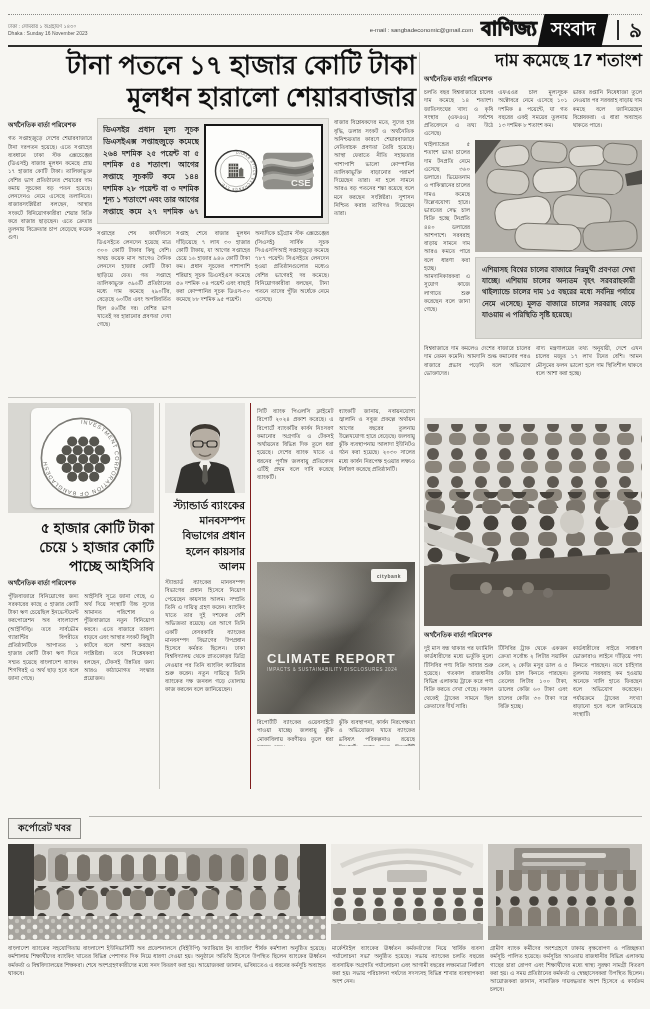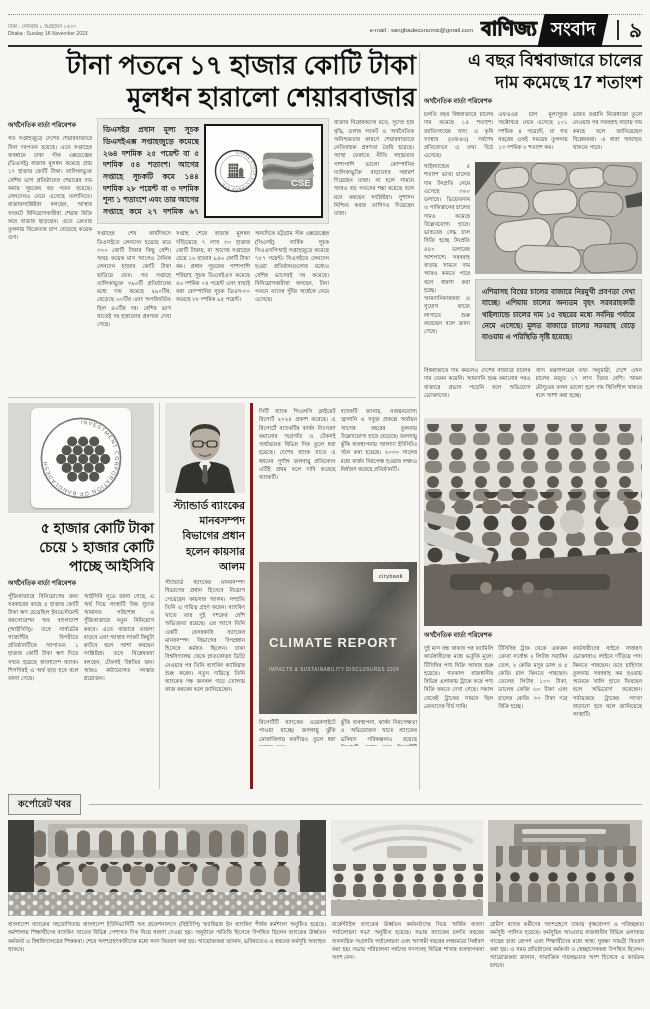--- a/index.html
+++ b/index.html
@@ -51,44 +51,44 @@
             font-size:7px;font-weight:600;line-height:1.6;text-align:justify;color:#262626;overflow:hidden;}
   .rice-bottom{margin-top:5px;height:50px;}
   
   .tcb{position:absolute;left:424px;top:418px;width:218px;}
   .crowdphoto{width:100%;height:208px;display:block;}
   .tcb-hl{font-size:16px;line-height:1.35;margin-top:4px;}
   .tcb-cols{height:84px;margin-top:2px;}
   
   .middle{position:absolute;left:8px;top:403px;width:408px;height:386px;display:flex;}
   .colA{width:146px;flex:none;padding-right:5px;border-right:1px solid #c6c5bf;}
-  .colB{width:80px;flex:none;padding:0 5px;border-right:3px solid #7f1d1d;}
+  .colB{width:80px;flex:none;padding:0 5px;border-right:1px solid #7f1d1d;}
   .colC{width:158px;flex:none;padding-left:6px;}
   .icbpanel{height:110px;background:#d8d7d2;display:flex;align-items:center;justify-content:center;}
   .icbinner{width:100px;height:100px;background:#fbfbf9;border-radius:6px;display:flex;align-items:center;justify-content:center;box-shadow:0 1px 2px #9c9b96;}
   .icb-hl{font-size:14px;line-height:1.35;margin-top:6px;}
   .colA-cols{height:176px;margin-top:3px;}
   .portrait{width:100%;height:90px;display:block;}
   .sb-hl{font-size:10.5px;line-height:1.45;margin-top:5px;}
   .sb-body{height:196px;margin-top:4px;}
   .citi-hl{font-size:14.5px;line-height:1.4;}
   .citi-cols{height:150px;margin-top:4px;}
   .cover{position:relative;margin-top:5px;height:152px;overflow:hidden;
          background:linear-gradient(130deg,#9a978f 0%,#7d7a72 30%,#585650 55%,#8c8981 78%,#6e6b64 100%);}
   .cover:before{content:"";position:absolute;inset:0;background:radial-gradient(ellipse 120px 60px at 30% 25%, rgba(255,255,255,.25), transparent 70%),
          radial-gradient(ellipse 140px 70px at 75% 70%, rgba(0,0,0,.28), transparent 70%);}
-  .cover-title{position:absolute;left:10px;bottom:64px;color:#f3f2ee;font-weight:bold;font-size:13px;letter-spacing:1px;}
+  .cover-title{position:absolute;left:10px;bottom:48px;color:#f3f2ee;font-weight:bold;font-size:13px;letter-spacing:1px;}
   .cover-sub{position:absolute;left:10px;bottom:42px;color:#d4d3cf;font-size:4.5px;letter-spacing:.6px;}
   .cover-logo{position:absolute;top:7px;right:8px;width:36px;height:13px;background:#f4f3ef;border-radius:2px;
               display:flex;align-items:center;justify-content:center;font-size:5px;color:#5a5a56;font-weight:bold;letter-spacing:.5px;}
   .citi-cap{height:28px;margin-top:4px;}
   
   .corp{position:absolute;left:8px;top:794px;width:634px;}
   .corp-head{display:flex;align-items:center;gap:8px;}
-  .corp-label{border:1px solid #8f8e8a;background:#f0efeb;padding:2px 9px;font-size:9.5px;font-weight:bold;color:#222;}
+  .corp-label{border:1px solid #8f8e8a;background:#f0efeb;padding:2px 9px;font-size:9.5px;font-weight:bold;color:#222;margin-top:24px;}
   .corp-line{flex:1;border-top:1px solid #b3b2ad;}
   .corp-photos{display:flex;gap:5px;margin-top:5px;height:96px;}
   .corp-photos svg{display:block;height:96px;}
   .corp-caps{display:flex;gap:6px;margin-top:4px;}
   .corp-caps .bodytext{height:62px;}
   .cap1{width:318px;flex:none;}
   .cap2{width:152px;flex:none;}
   .cap3{width:154px;flex:none;}
 </style>
 </head>
@@ -170,21 +170,20 @@
         <div class="bodytext">বাজার বিশ্লেষকদের মতে, সুদের হার বৃদ্ধি, ডলার সংকট ও অর্থনৈতিক অনিশ্চয়তার কারণে শেয়ারবাজারে নেতিবাচক প্রবণতা তৈরি হয়েছে। আস্থা ফেরাতে নীতি সহায়তার পাশাপাশি ভালো কোম্পানির তালিকাভুক্তি বাড়ানোর পরামর্শ দিয়েছেন তারা। না হলে সামনে আরও বড় পতনের শঙ্কা রয়েছে বলে মনে করছেন সংশ্লিষ্টরা। সুশাসন নিশ্চিত করার তাগিদও দিয়েছেন তারা।</div>
       </div>
     </div>
   </div>
 
   <div class="vr" style="left:419px;top:52px;height:738px;"></div>
   <div class="hr" style="left:8px;top:397px;width:408px;"></div>
 
   <div class="rice">
     <div class="hl rice-hl">
-      <div>এ বছর বিশ্ববাজারে চালের</div>
       <div>দাম কমেছে 17 শতাংশ</div>
     </div>
     <div class="byline">অর্থনৈতিক বার্তা পরিবেশক</div>
     <div class="cols rice-intro">
       <div class="bodytext">চলতি বছর বিশ্ববাজারে চালের দাম কমেছে ১৪ শতাংশ। জাতিসংঘের খাদ্য ও কৃষি সংস্থার (এফএও) সর্বশেষ প্রতিবেদনে এ তথ্য উঠে এসেছে।</div>
       <div class="bodytext">এফএওর চাল মূল্যসূচক অক্টোবরে নেমে এসেছে ১০১ দশমিক ৪ পয়েন্টে, যা গত বছরের একই সময়ের তুলনায় ১৩ দশমিক ৮ শতাংশ কম।</div>
       <div class="bodytext">ভারত রপ্তানি নিষেধাজ্ঞা তুলে নেওয়ার পর সরবরাহ বাড়ায় দাম কমছে বলে জানিয়েছেন বিশ্লেষকরা। এ ধারা অব্যাহত থাকতে পারে।</div>
     </div>
     <div class="rice-mid">
       <div class="bodytext rice-side">থাইল্যান্ডের ৫ শতাংশ ভাঙা চালের দাম টনপ্রতি নেমে এসেছে ৩৬০ ডলারে। ভিয়েতনাম ও পাকিস্তানের চালের দামও কমেছে উল্লেখযোগ্য হারে। ভারতের সেদ্ধ চাল বিক্রি হচ্ছে টনপ্রতি ৪৪০ ডলারের আশপাশে। সরবরাহ বাড়ায় সামনে দাম আরও কমতে পারে বলে ধারণা করা হচ্ছে। আমদানিকারকরা এ সুযোগ কাজে লাগাতে শুরু করেছেন বলে জানা গেছে।</div>

